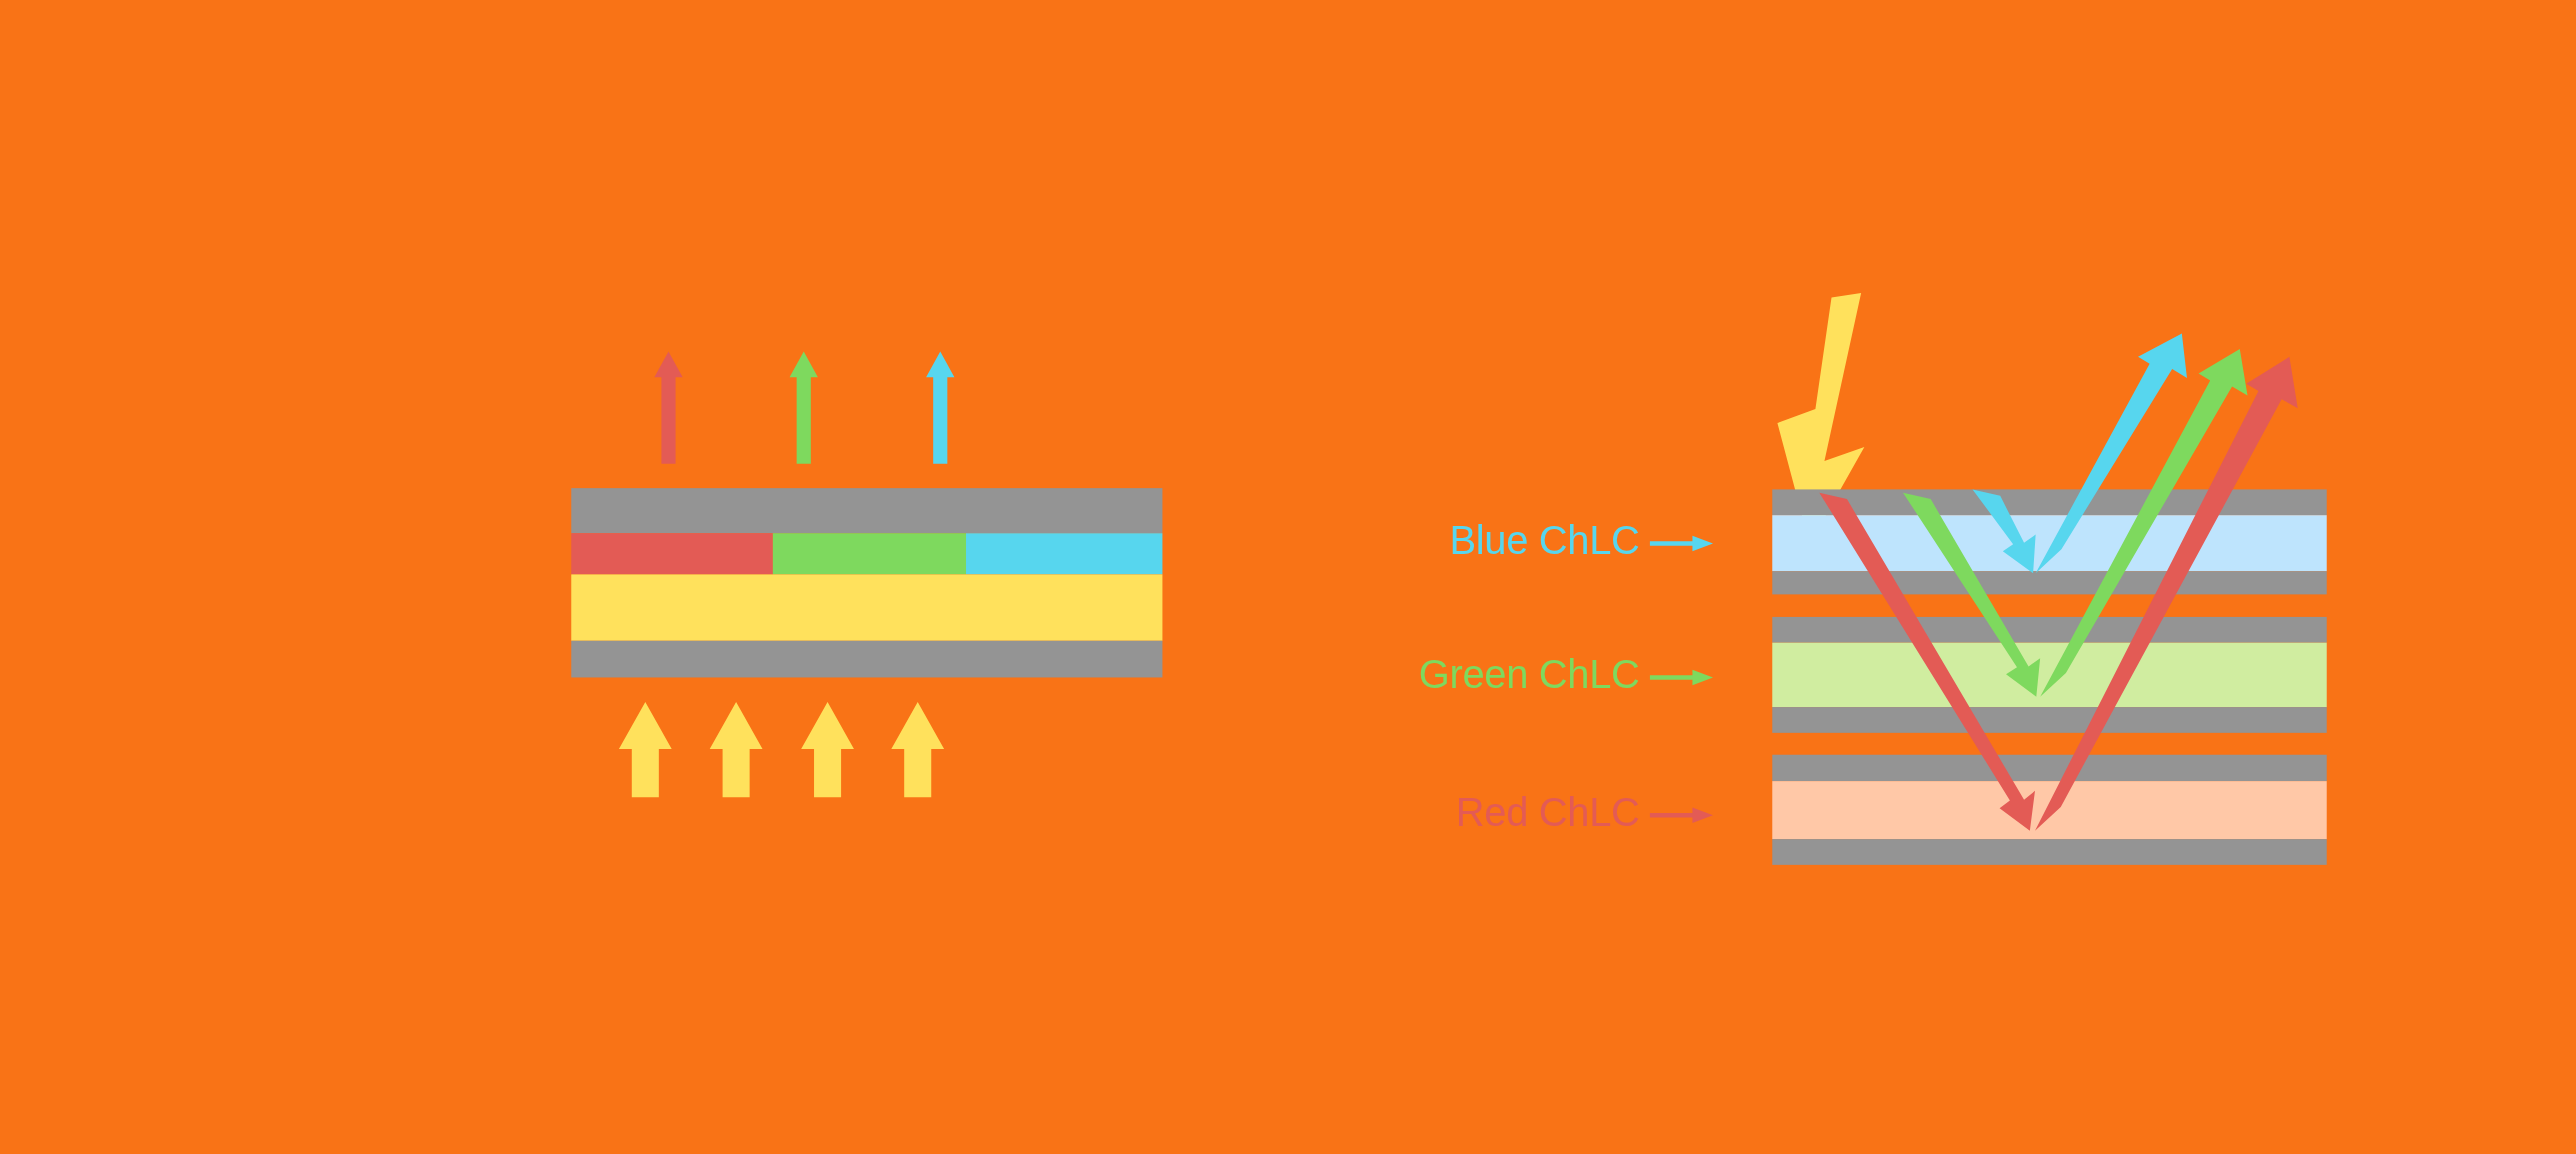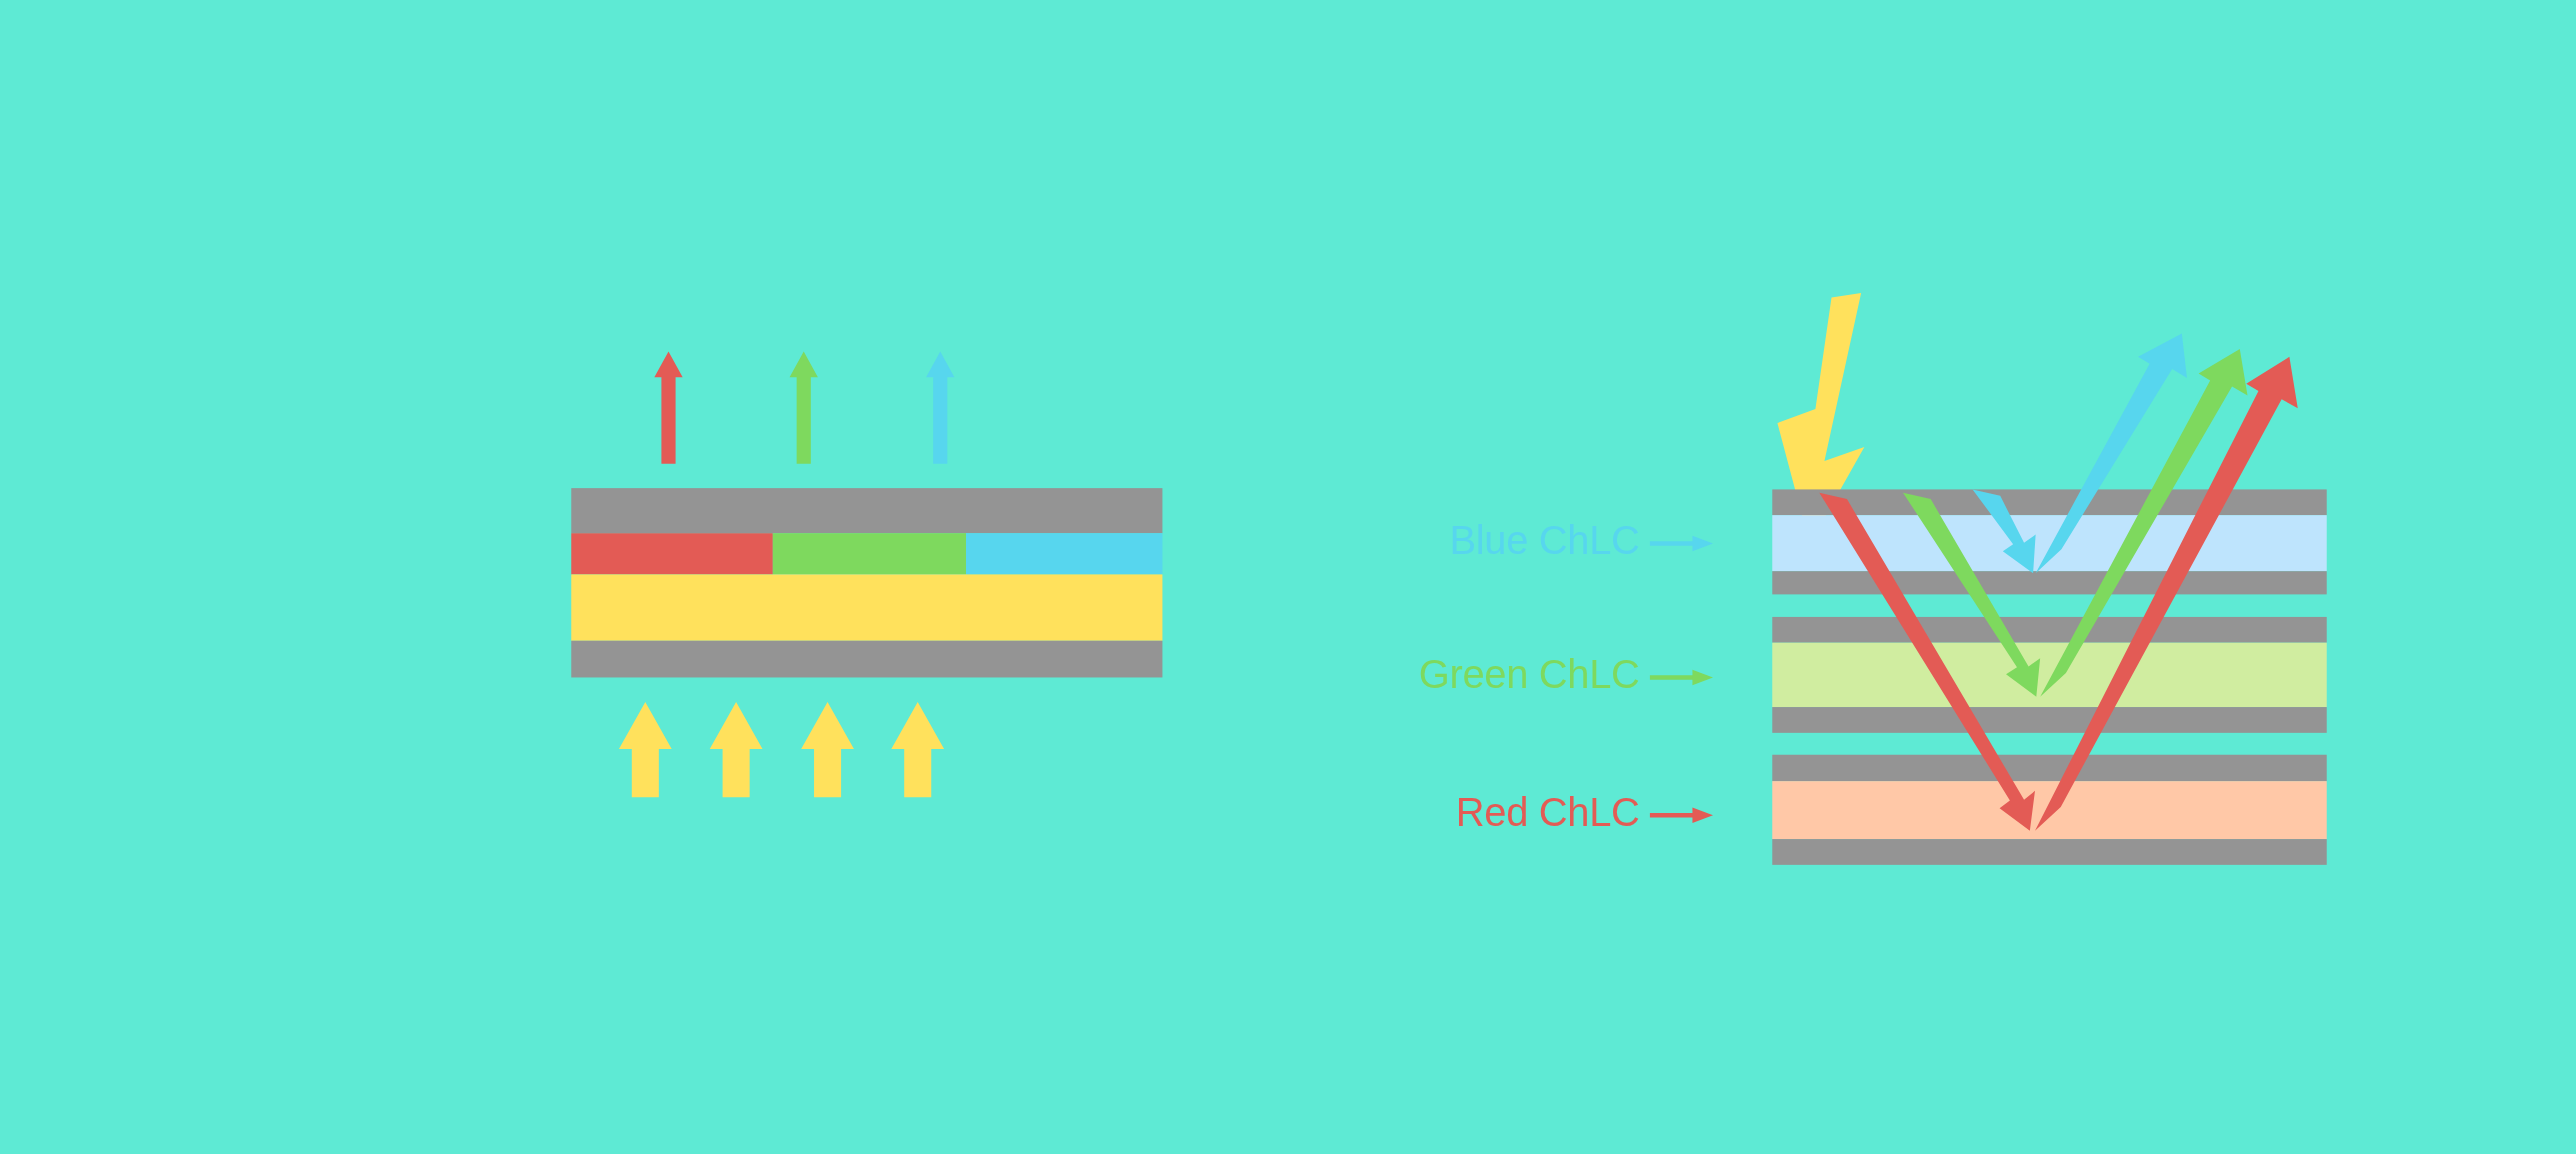--- a/index.html
+++ b/index.html
@@ -10,21 +10,21 @@
   body {
     width: 2576px;
     height: 1154px;
     font-family: "Liberation Sans", sans-serif;
     overflow: hidden;
   }
   #figure {
     position: relative;
     width: 2576px;
     height: 1154px;
-    background: #5eead4;
+    background: #f97316;
   }
   svg.canvas {
     position: absolute;
     left: 0;
     top: 0;
     width: 2576px;
     height: 1154px;
     display: block;
   }
   .lbl {

